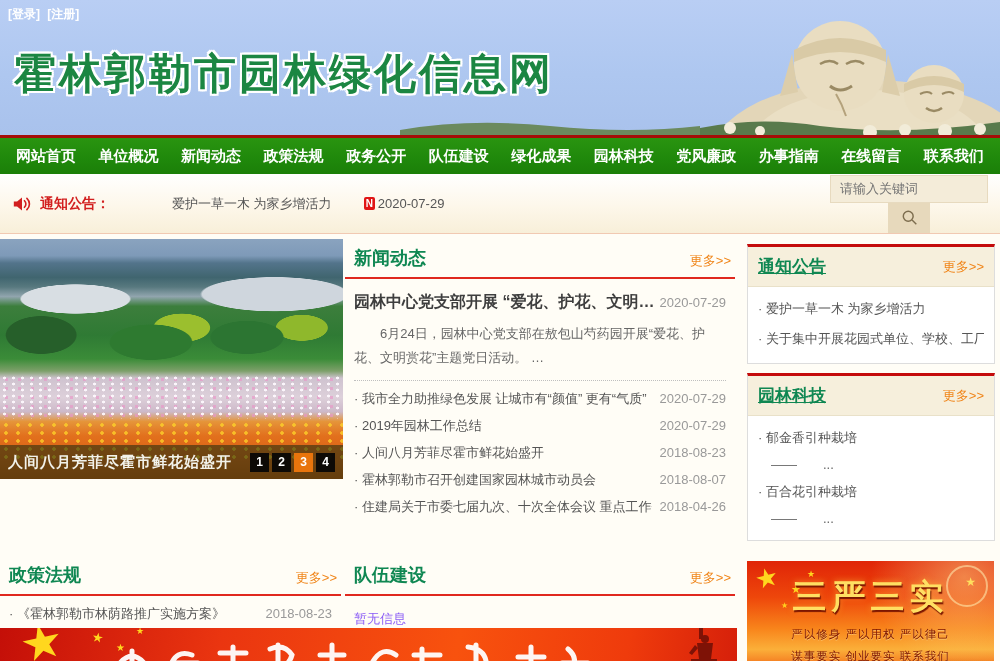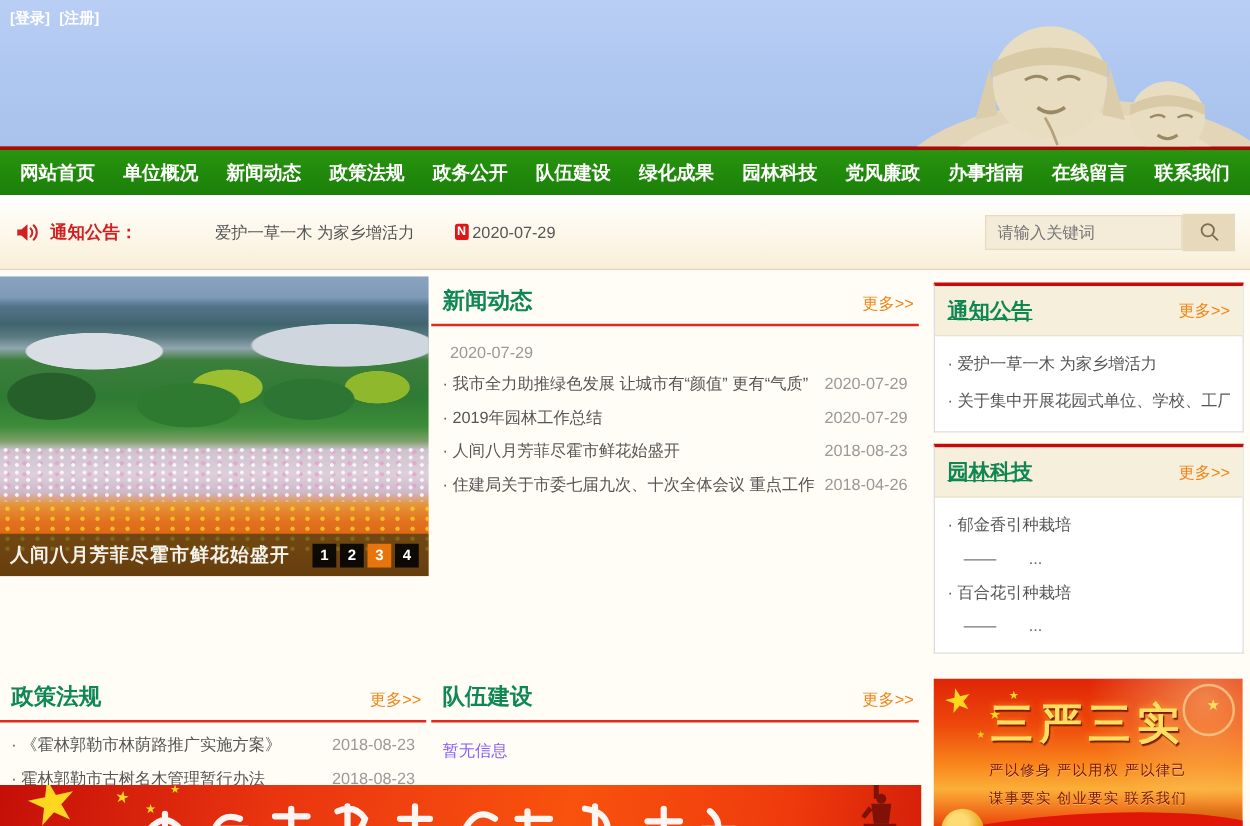--- a/index.html
+++ b/index.html
@@ -1,20 +1,20 @@
 <!DOCTYPE html>
 <html><head>
 <meta charset="utf-8">
 <style>
   * { margin:0; padding:0; box-sizing:border-box; }
   body { background:#e9e9e9; font-family:"Liberation Sans","DejaVu Sans",sans-serif; }
   .page { position:relative; width:1000px; height:661px; background:#fffdf6; overflow:hidden; margin:0 auto; }
 
   
-  .site-header { position:relative; height:120px; border-bottom:3px solid #a50d08;
+  .site-header { position:relative; height:138px; border-bottom:3px solid #a50d08;
     background:linear-gradient(180deg,#b9cef4 0%,#aec7f0 55%,#a9c2ec 100%); overflow:hidden; }
   .auth-links { position:absolute; top:6px; left:8px; z-index:3; font-size:12px; font-weight:bold; color:#fff; }
   .auth-links span { cursor:pointer; margin-right:4px; }
   .site-title { position:absolute; left:14px; top:46px; z-index:2; font-size:42px; font-weight:900;
     color:#1b8642; letter-spacing:3px;
     text-shadow:-2px -2px 0 #fff, 2px -2px 0 #fff, -2px 2px 0 #fff, 2px 2px 0 #fff,
                  0 -2px 0 #fff, 0 2px 0 #fff, -2px 0 0 #fff, 2px 0 0 #fff; }
   .statue-art { position:absolute; right:0; top:0; width:600px; height:138px; }
 
   
@@ -25,21 +25,21 @@
   
   .notice-bar { height:60px; display:flex; align-items:center; padding:0 12px;
     background:linear-gradient(180deg,#ffffff 0%,#fdf7ea 55%,#f8efd9 100%);
     border-bottom:1px solid #f1c9b2; }
   .speaker-icon { width:20px; height:18px; flex:0 0 auto; }
   .notice-label { color:#d21f1f; font-size:14px; font-weight:bold; margin-left:8px; }
   .notice-text { color:#555; font-size:13px; margin-left:62px; cursor:pointer; }
   .badge-n { display:inline-block; background:#e01515; color:#fff; font-size:10px; font-weight:bold;
     line-height:13px; padding:0 2px; border-radius:2px; margin-left:32px; }
   .notice-date { color:#555; font-size:13px; margin-left:3px; }
-  .search-wrap { margin-left:auto; display:flex; align-items:center; }
+  .search-wrap { margin-left:auto; display:flex; align-items:center;flex-direction:column; }
   .search-input { width:158px; height:28px; background:#f4ecd9; border:1px solid #e7dabf;
     font-size:13px; color:#666; padding:0 9px; outline:none; }
   .search-btn { width:42px; height:30px; background:#e7d9bc; border:none; cursor:pointer;
     display:flex; align-items:center; justify-content:center; }
 
   
   .content { padding-top:5px; }
   .row { display:flex; align-items:flex-start; }
 
   
@@ -149,20 +149,21 @@
 </head>
 <body>
 
 <div class="page">
 
   <div class="site-header">
     <div class="auth-links">
       <span>[登录]</span>
       <span>[注册]</span>
     </div>
+    <div class="site-title">霍林郭勒市园林绿化信息网</div>
     <svg class="statue-art" viewBox="0 0 600 138" preserveAspectRatio="xMaxYMid slice">
       <path d="M0,130 Q70,118 150,126 Q230,134 300,126 L300,138 L0,138 Z" fill="#6b8a5e"></path>
       <ellipse cx="470" cy="158" rx="160" ry="78" fill="#e3d6b8"></ellipse>
       <ellipse cx="468" cy="150" rx="120" ry="60" fill="#eadfc4"></ellipse>
       <ellipse cx="440" cy="66" rx="46" ry="45" fill="#e9ddc1"></ellipse>
       <path d="M394,50 Q440,26 486,50 L486,62 Q440,42 394,62 Z" fill="#d9caa6"></path>
       <path d="M392,54 L380,96 L398,92 Z" fill="#dccdaa"></path>
       <path d="M488,54 L500,96 L482,92 Z" fill="#dccdaa"></path>
       <path d="M420,64 q10,-6 18,0" stroke="#9a8a64" stroke-width="2.5" fill="none"></path>
       <path d="M446,64 q10,-6 18,0" stroke="#9a8a64" stroke-width="2.5" fill="none"></path>
@@ -234,35 +235,41 @@
         </div>
       </div>
 
       <div class="news-col">
         <div class="section-header">
           <span class="section-title">新闻动态</span>
           <span class="more-link">更多&gt;&gt;</span>
         </div>
         <div class="featured">
           <div class="feat-row">
+            <span class="feat-title">园林中心党支部开展 “爱花、护花、文明…</span>
             <span class="feat-date">2020-07-29</span>
           </div>
+          <div class="feat-summary">6月24日，园林中心党支部在敖包山芍药园开展“爱花、护花、文明赏花”主题党日活动。 …</div>
         </div>
         <ul class="news-list">
           <li>
             <span class="li-title">我市全力助推绿色发展 让城市有“颜值” 更有“气质”</span>
             <span class="li-date">2020-07-29</span>
           </li>
           <li>
             <span class="li-title">2019年园林工作总结</span>
             <span class="li-date">2020-07-29</span>
           </li>
           <li>
             <span class="li-title">人间八月芳菲尽霍市鲜花始盛开</span>
             <span class="li-date">2018-08-23</span>
+          </li>
+          <li>
+            <span class="li-title">霍林郭勒市召开创建国家园林城市动员会</span>
+            <span class="li-date">2018-08-07</span>
           </li>
           <li>
             <span class="li-title">住建局关于市委七届九次、十次全体会议 重点工作任...</span>
             <span class="li-date">2018-04-26</span>
           </li>
         </ul>
       </div>
 
       <div class="side-col">
         <div class="side-box">

